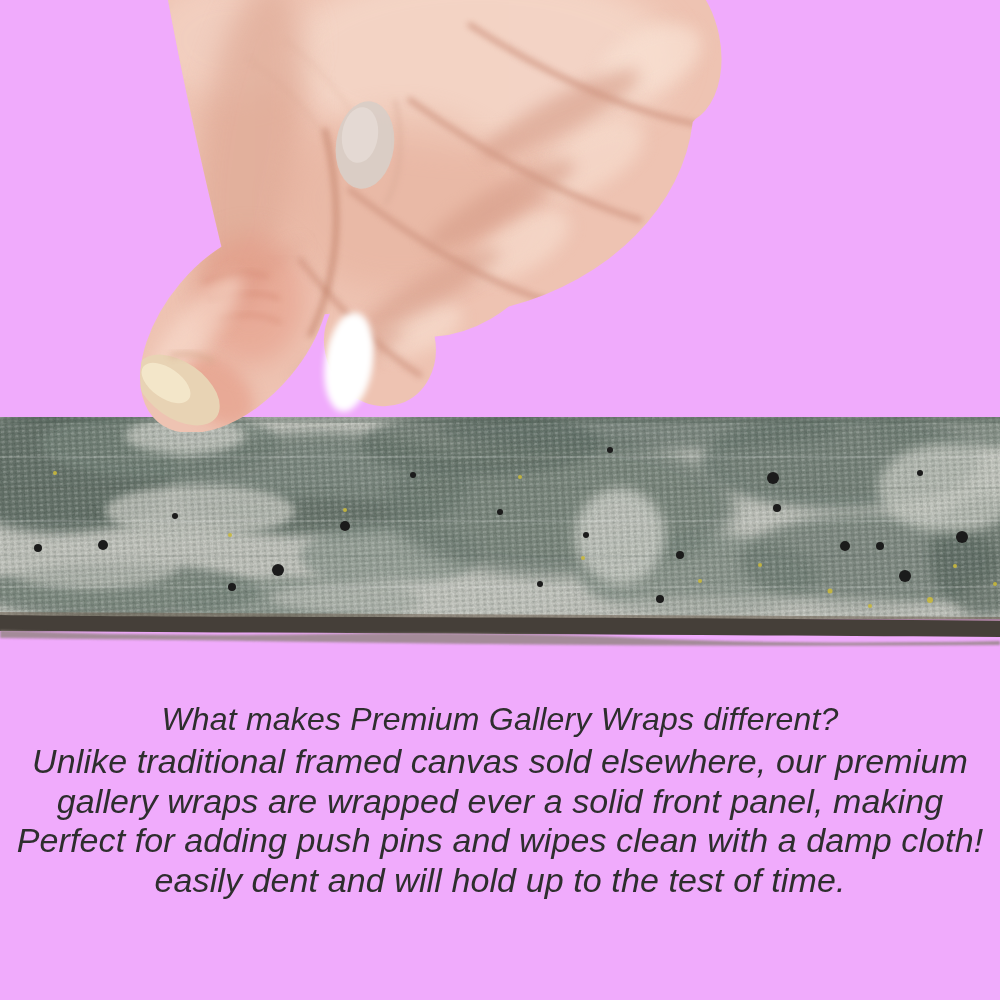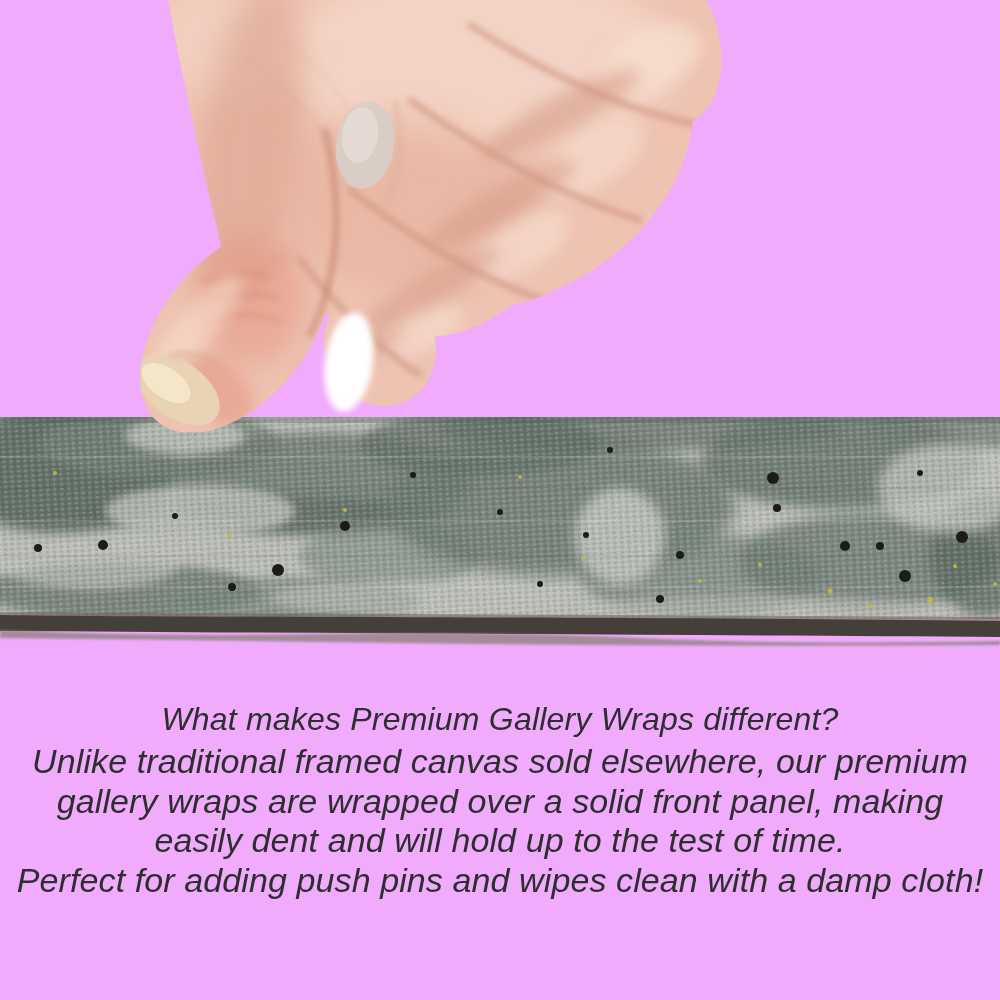--- a/index.html
+++ b/index.html
@@ -220,18 +220,18 @@
         <path d="M214,362 q-20,-12 -44,-6" fill="none" stroke="#d8ab90" stroke-width="4" filter="url(#hb3)" opacity=".8"></path>
       </g>
     </g>
 
     <ellipse cx="349" cy="362" rx="24" ry="50" transform="rotate(8 349 362)" fill="#ffffff" filter="url(#hb3)"></ellipse>
   </svg>
 
   <div class="info">
     <div class="title">What makes Premium Gallery Wraps different?</div>
     <div class="line">Unlike traditional framed canvas sold elsewhere, our premium</div>
-    <div class="line">gallery wraps are wrapped over a solid front panel, making</div>
+    <div class="line">gallery wraps are wrapped ever a solid front panel, making</div>
+    <div class="line">Perfect for adding push pins and wipes clean with a damp cloth!</div>
     <div class="line">easily dent and will hold up to the test of time.</div>
-    <div class="line">Perfect for adding push pins and wipes clean with a damp cloth!</div>
   </div>
 
 </div>
 
 </body></html>

